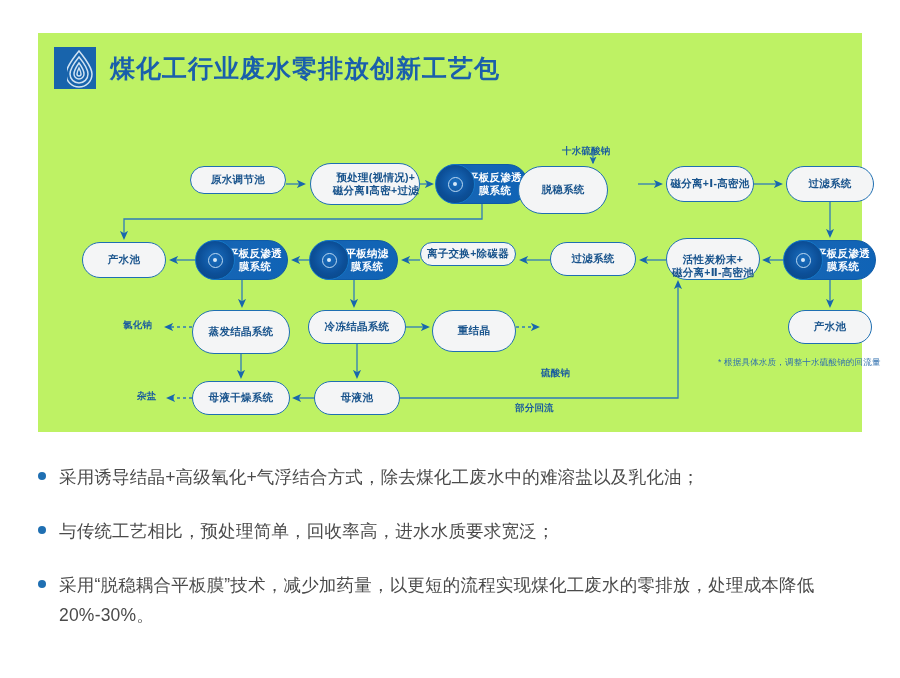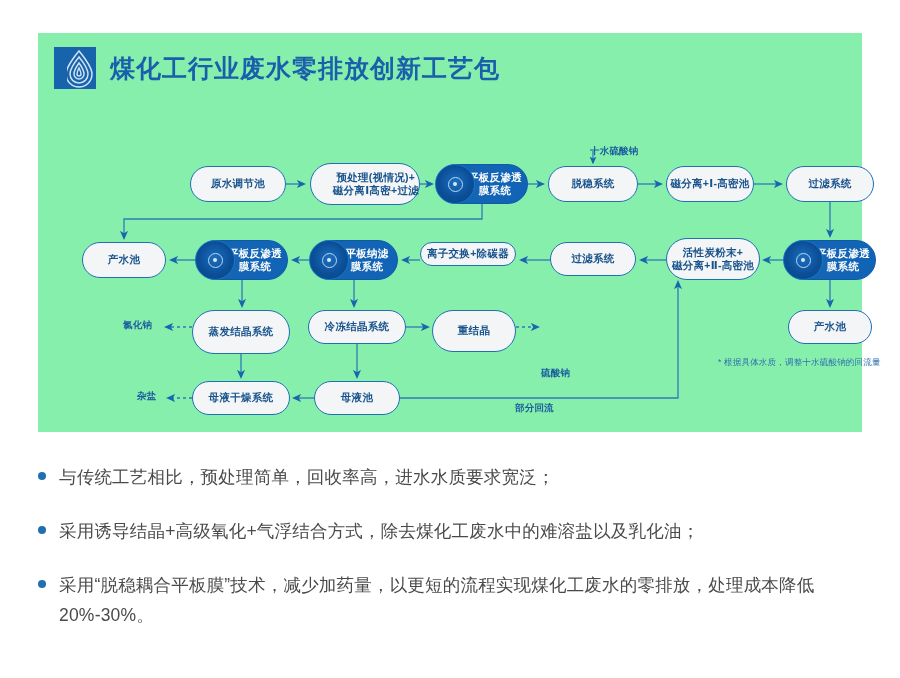--- a/index.html
+++ b/index.html
@@ -4,21 +4,21 @@
 <style>
   html,body{margin:0;padding:0;}
   body{
     width:900px;height:678px;background:#ffffff;
     font-family:"Liberation Sans","DejaVu Sans",sans-serif;
     overflow:hidden;position:relative;
   }
   
   #card{
     position:absolute;left:38px;top:33px;width:824px;height:399px;
-    background:#86efac;
+    background:#bef264;
   }
   
   #header{position:absolute;left:16px;top:14px;display:flex;align-items:center;gap:14px;}
   #logo{width:42px;height:42px;position:relative;display:block;}
   #title{
     font-size:25px;font-weight:bold;color:#1a5fab;letter-spacing:1px;
     white-space:nowrap;line-height:1;
   }
   
   #flow{position:absolute;left:0;top:0;width:824px;height:399px;}
@@ -137,33 +137,33 @@
         <line x1="319" y1="311" x2="319" y2="344" marker-end="url(#ah)"></line>
 
         <line x1="276" y1="365" x2="256" y2="365" marker-end="url(#ah)"></line>
         <line x1="154" y1="365" x2="130" y2="365" marker-end="url(#ah)" stroke-dasharray="3 3"></line>
 
         <path d="M362 365 L640 365 L640 249" marker-end="url(#ah)"></path>
       </g>
     </svg>
 
     <div id="node-layer">
-        <div class="node outline" style="left: 152px; top: 133px; width: 96px; height: 36px;">
+        <div class="node outline" style="left: 152px; top: 133px; width: 96px; height: 28px;">
           <span class="lbl">原水调节池</span>
         </div>
         <div class="node outline" style="left: 272px; top: 130px; width: 110px; height: 42px; justify-content: flex-end;">
           <span class="lbl">预处理(视情况)+<br>磁分离Ⅰ高密+过滤</span>
         </div>
         <div class="node filled" style="left: 398px; top: 131px; width: 92px; height: 40px;">
           <span class="disc">
             <span class="ring"></span>
           </span>
           <span class="lbl">平板反渗透<br>膜系统</span>
         </div>
-        <div class="node outline" style="left: 510px; top: 133px; width: 90px; height: 36px; align-items: center;">
+        <div class="node outline" style="left: 480px; top: 133px; width: 90px; height: 48px; align-items: center;">
           <span class="lbl">脱稳系统</span>
         </div>
         <div class="node outline" style="left: 628px; top: 133px; width: 88px; height: 36px;">
           <span class="lbl">磁分离+Ⅰ-高密池</span>
         </div>
         <div class="node outline" style="left: 748px; top: 133px; width: 88px; height: 36px;">
           <span class="lbl">过滤系统</span>
         </div>
         <div class="node outline" style="left: 44px; top: 209px; width: 84px; height: 36px;">
           <span class="lbl">产水池</span>
@@ -179,21 +179,21 @@
             <span class="ring"></span>
           </span>
           <span class="lbl">平板纳滤<br>膜系统</span>
         </div>
         <div class="node outline" style="left: 382px; top: 209px; width: 96px; height: 24px;">
           <span class="lbl">离子交换+除碳器</span>
         </div>
         <div class="node outline" style="left: 512px; top: 209px; width: 86px; height: 34px;">
           <span class="lbl">过滤系统</span>
         </div>
-        <div class="node outline" style="left: 628px; top: 205px; width: 94px; height: 42px;">
+        <div class="node outline" style="left: 628px; top: 205px; width: 94px; height: 42px; align-items: flex-end;">
           <span class="lbl">活性炭粉末+<br>磁分离+Ⅱ-高密池</span>
         </div>
         <div class="node filled" style="left: 746px; top: 207px; width: 92px; height: 40px;">
           <span class="disc">
             <span class="ring"></span>
           </span>
           <span class="lbl">平板反渗透<br>膜系统</span>
         </div>
         <div class="node outline" style="left: 154px; top: 277px; width: 98px; height: 44px; font-family: Liberation Serif, serif;">
           <span class="lbl">蒸发结晶系统</span>
@@ -208,36 +208,36 @@
           <span class="lbl">产水池</span>
         </div>
         <div class="node outline" style="left: 154px; top: 348px; width: 98px; height: 34px;">
           <span class="lbl">母液干燥系统</span>
         </div>
         <div class="node outline" style="left: 276px; top: 348px; width: 86px; height: 34px;">
           <span class="lbl">母液池</span>
         </div>
       </div>
     <div id="label-layer">
-        <div class="flabel" style="left: 552px; top: 112px;">十水硫酸钠</div>
+        <div class="flabel" style="left: 524px; top: 112px;">十水硫酸钠</div>
         <div class="flabel" style="left: 85px; top: 286px;">氯化钠</div>
         <div class="flabel" style="left: 503px; top: 286px; margin-top: 48px;">硫酸钠</div>
         <div class="flabel" style="left: 99px; top: 357px;">杂盐</div>
         <div class="flabel" style="left: 477px; top: 369px;">部分回流</div>
         <div class="flabel note" style="left: 680px; top: 324px; text-align: right;">* 根据具体水质，调整十水硫酸钠的回流量</div>
       </div>
   </div>
 </div>
 
 <div id="bullets">
     <div class="bullet">
       <span class="dot"></span>
-      <span class="btext">与传统工艺相比，预处理简单，回收率高，进水水质要求宽泛；</span>
+      <span class="btext">采用诱导结晶+高级氧化+气浮结合方式，除去煤化工废水中的难溶盐以及乳化油；</span>
     </div>
     <div class="bullet">
       <span class="dot"></span>
-      <span class="btext">采用诱导结晶+高级氧化+气浮结合方式，除去煤化工废水中的难溶盐以及乳化油；</span>
+      <span class="btext">与传统工艺相比，预处理简单，回收率高，进水水质要求宽泛；</span>
     </div>
     <div class="bullet">
       <span class="dot"></span>
       <span class="btext">采用“脱稳耦合平板膜”技术，减少加药量，以更短的流程实现煤化工废水的零排放，处理成本降低20%-30%。</span>
     </div>
   </div>
 
 </body></html>

